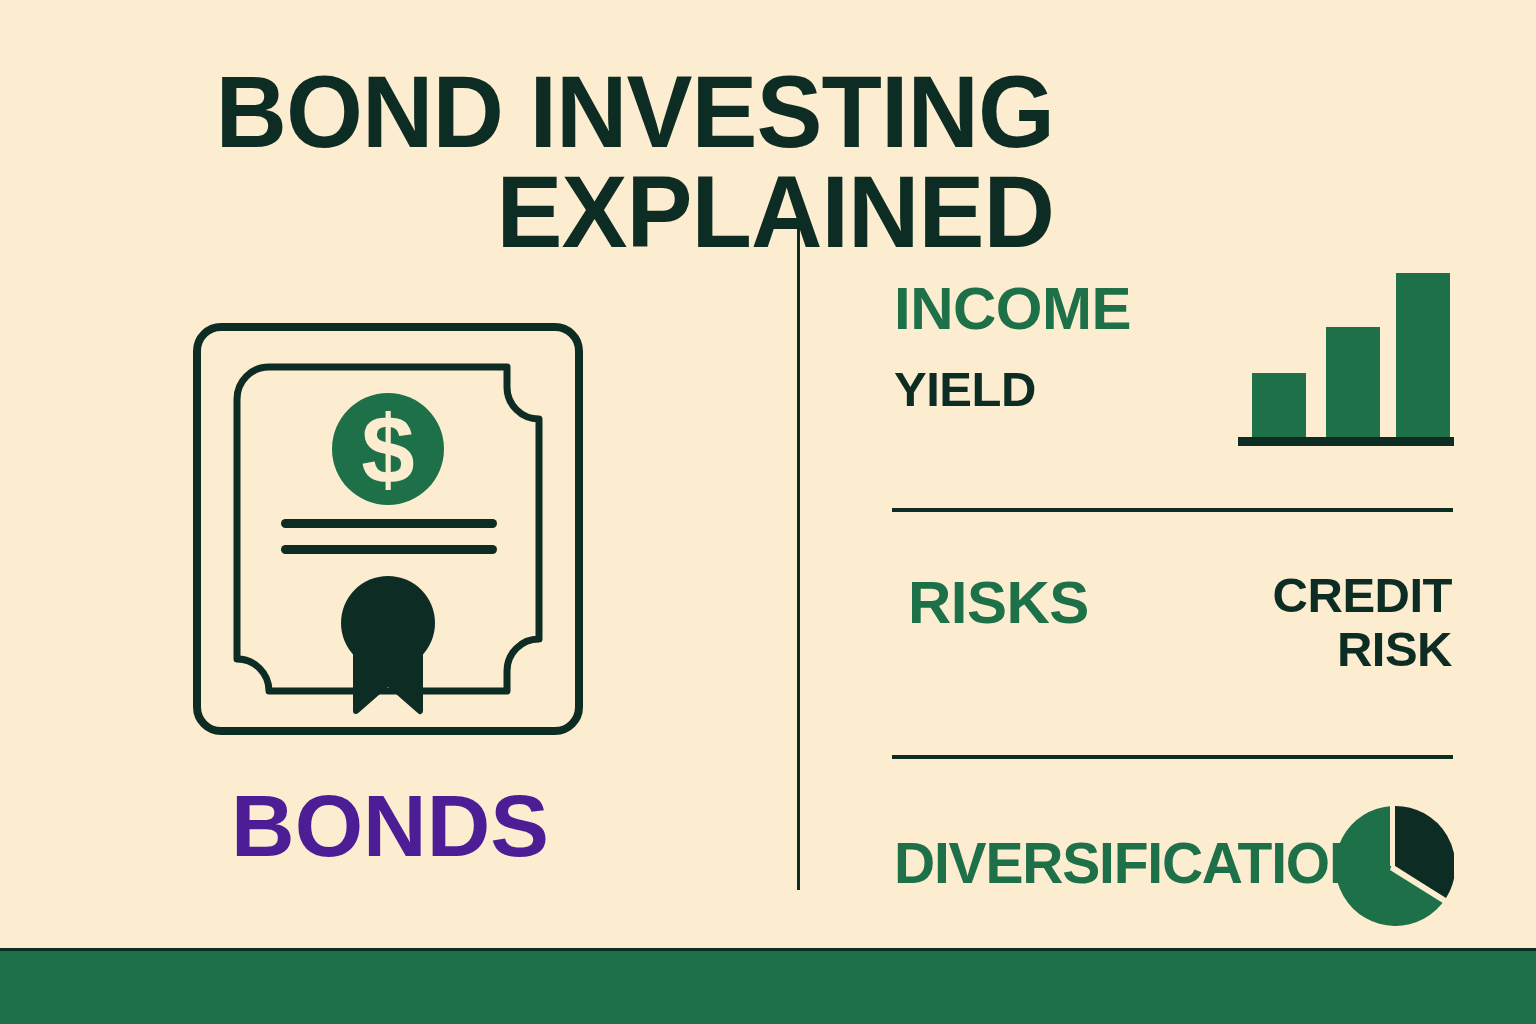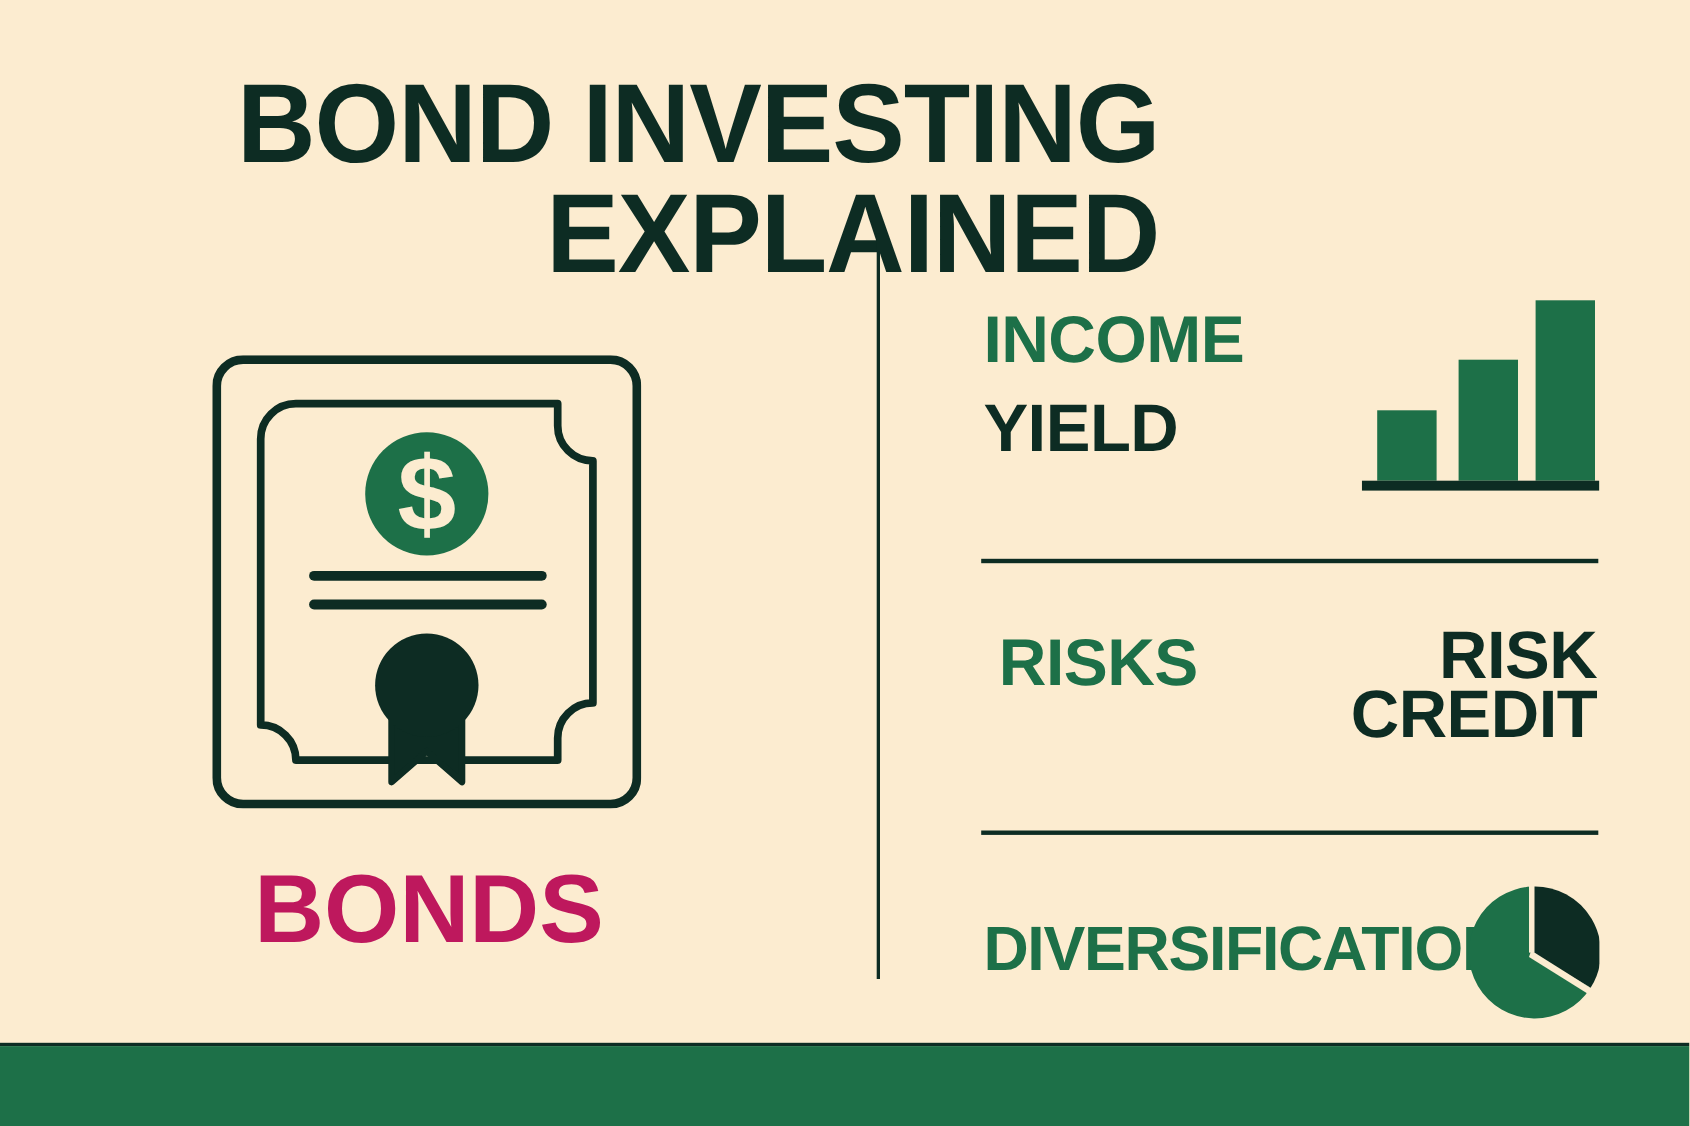--- a/index.html
+++ b/index.html
@@ -68,21 +68,21 @@
     position: absolute;
     left: 150px;
     top: 778px;
     width: 480px;
     text-align: center;
     font-family: "Liberation Sans", sans-serif;
     font-weight: bold;
     font-size: 88px;
     line-height: 96px;
     letter-spacing: 0px;
-    color: #be185d;
+    color: #4c1d95;
     text-transform: uppercase;
   }
 
   
   .right-col {
     position: absolute;
     left: 870px;
     top: 260px;
     width: 562px;
     height: 680px;
@@ -118,21 +118,21 @@
     text-transform: uppercase;
     white-space: nowrap;
   }
   .kicker-wide {
     font-size: 57px;
     letter-spacing: -1.2px;
   }
   .subtext {
     font-family: "Liberation Sans", sans-serif;
     font-weight: bold;
-    font-size: 61px;
+    font-size: 49px;
     line-height: 54px;
     letter-spacing: -0.5px;
     color: #0d2c23;
     text-transform: uppercase;
   }
 
   .income-text {
     position: absolute;
     left: 2px;
     top: 18px;
@@ -248,22 +248,22 @@
       </div>
     </div>
 
     <div class="h-divider h-div-1"></div>
 
     <div class="row row-risks">
       <div class="risks-kicker">
         <div class="kicker">RISKS</div>
       </div>
       <div class="risks-sub">
+        <div class="subtext">CREDIT</div>
         <div class="subtext">RISK</div>
-        <div class="subtext">CREDIT</div>
       </div>
     </div>
 
     <div class="h-divider h-div-2"></div>
 
     <div class="row row-divers">
       <div class="divers-kicker">
         <div class="kicker kicker-wide">DIVERSIFICATION</div>
       </div>
       <div class="pie-chart">

